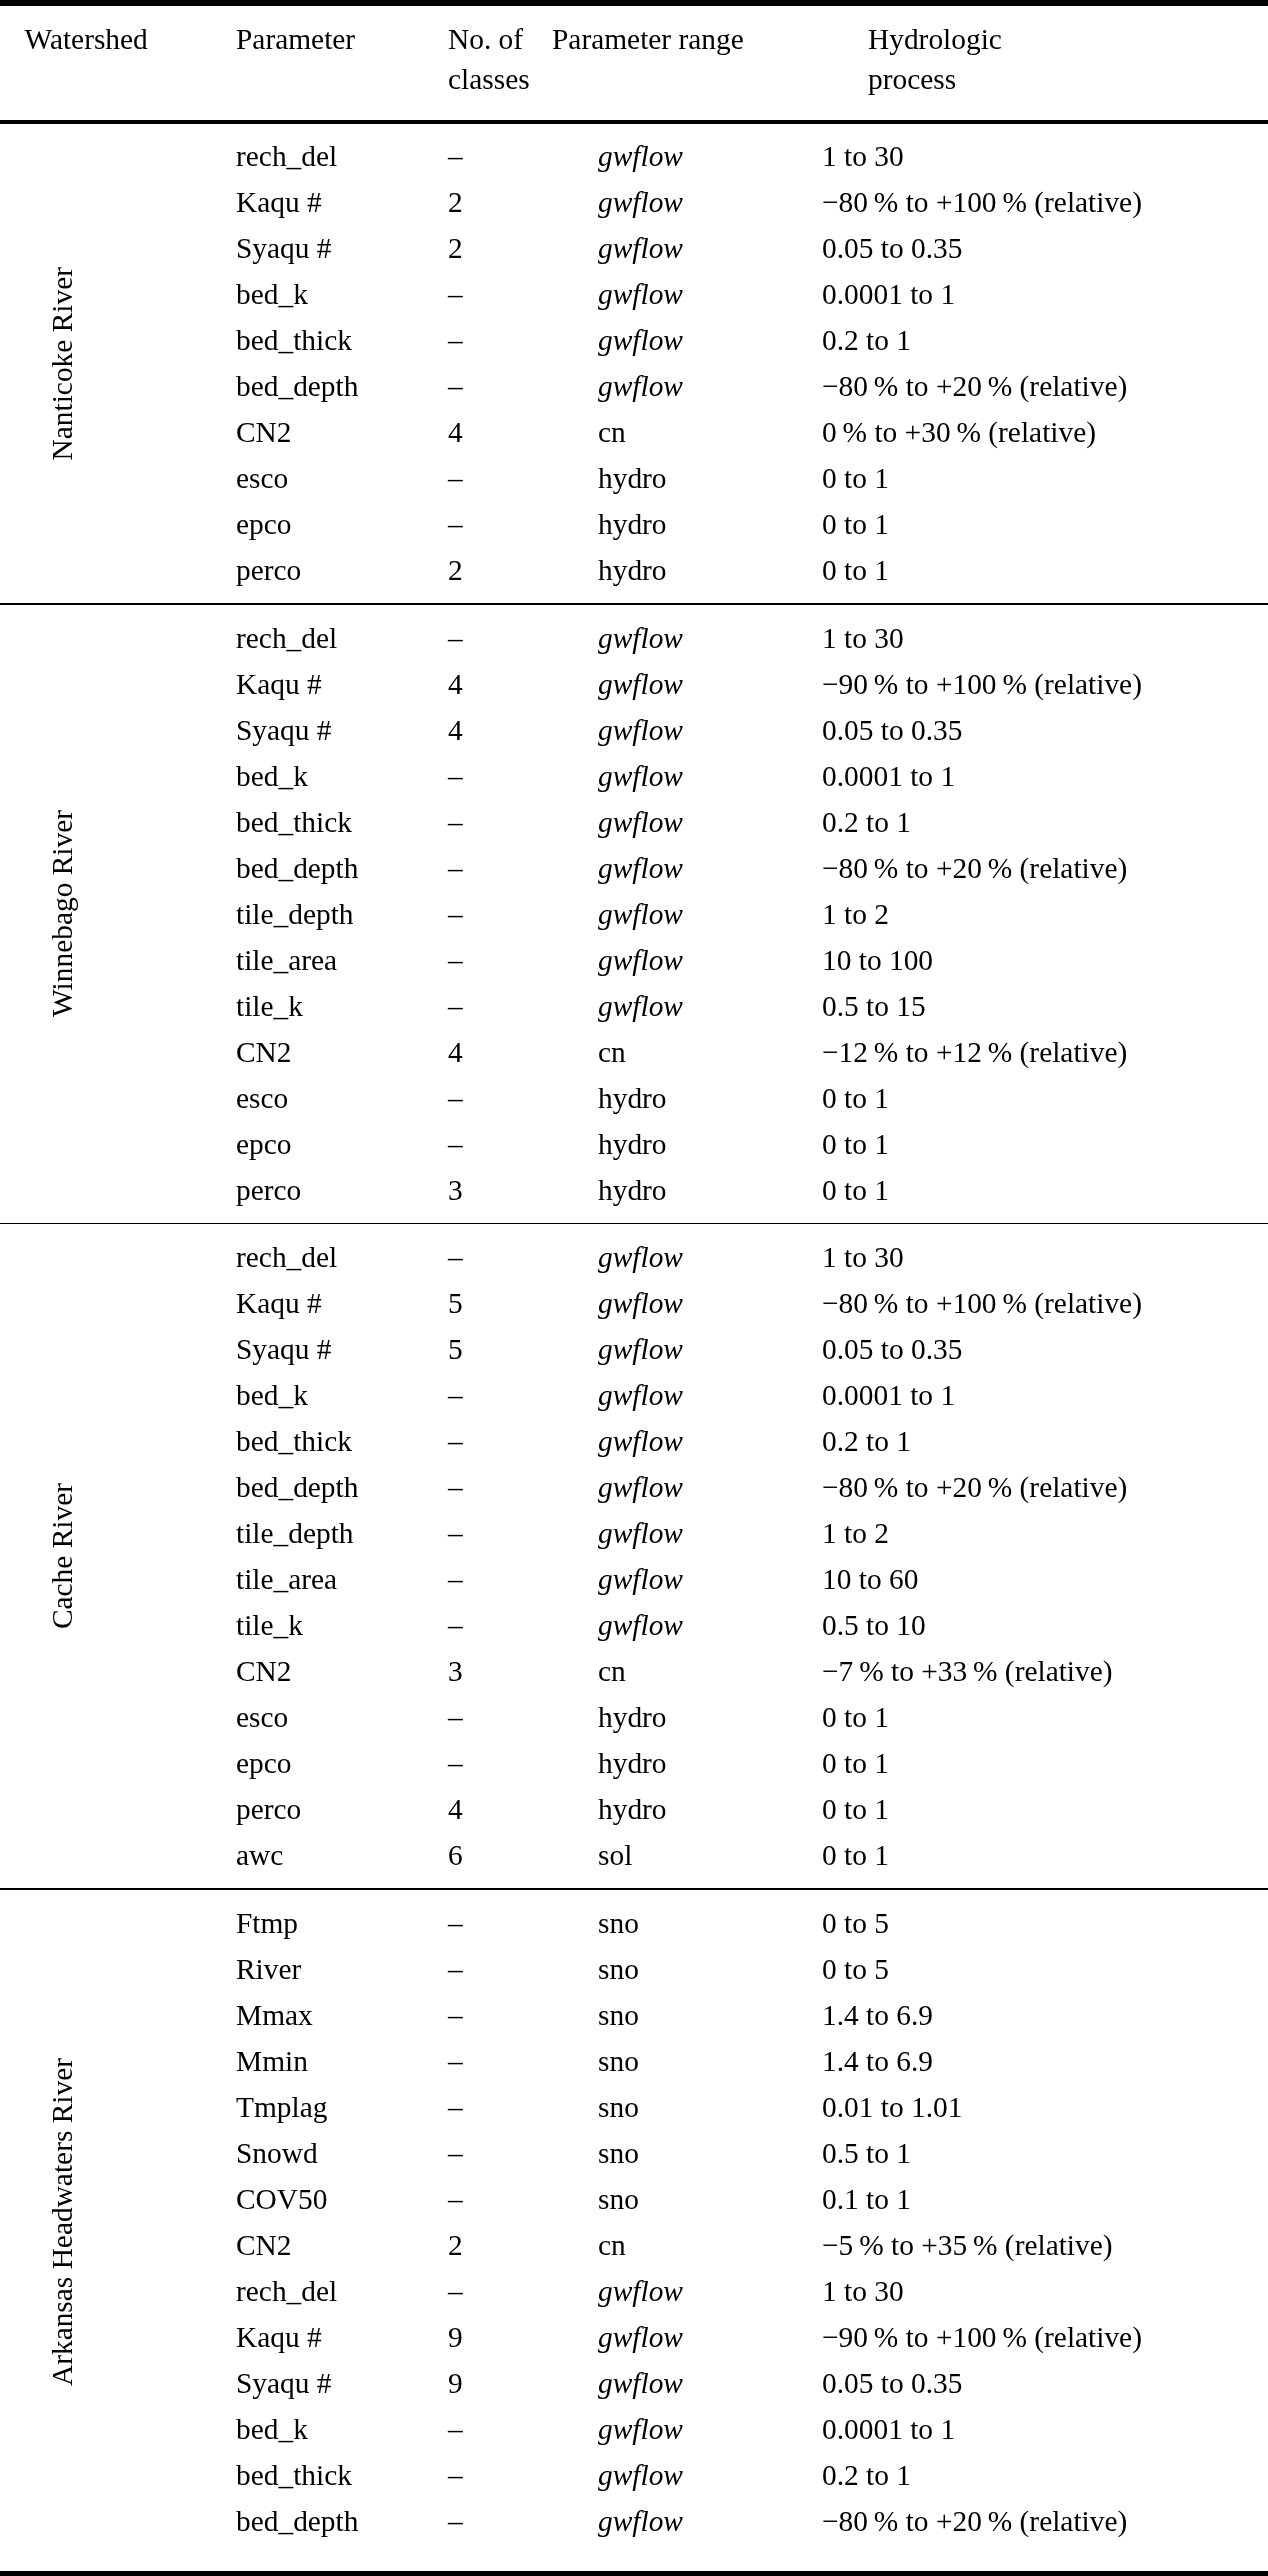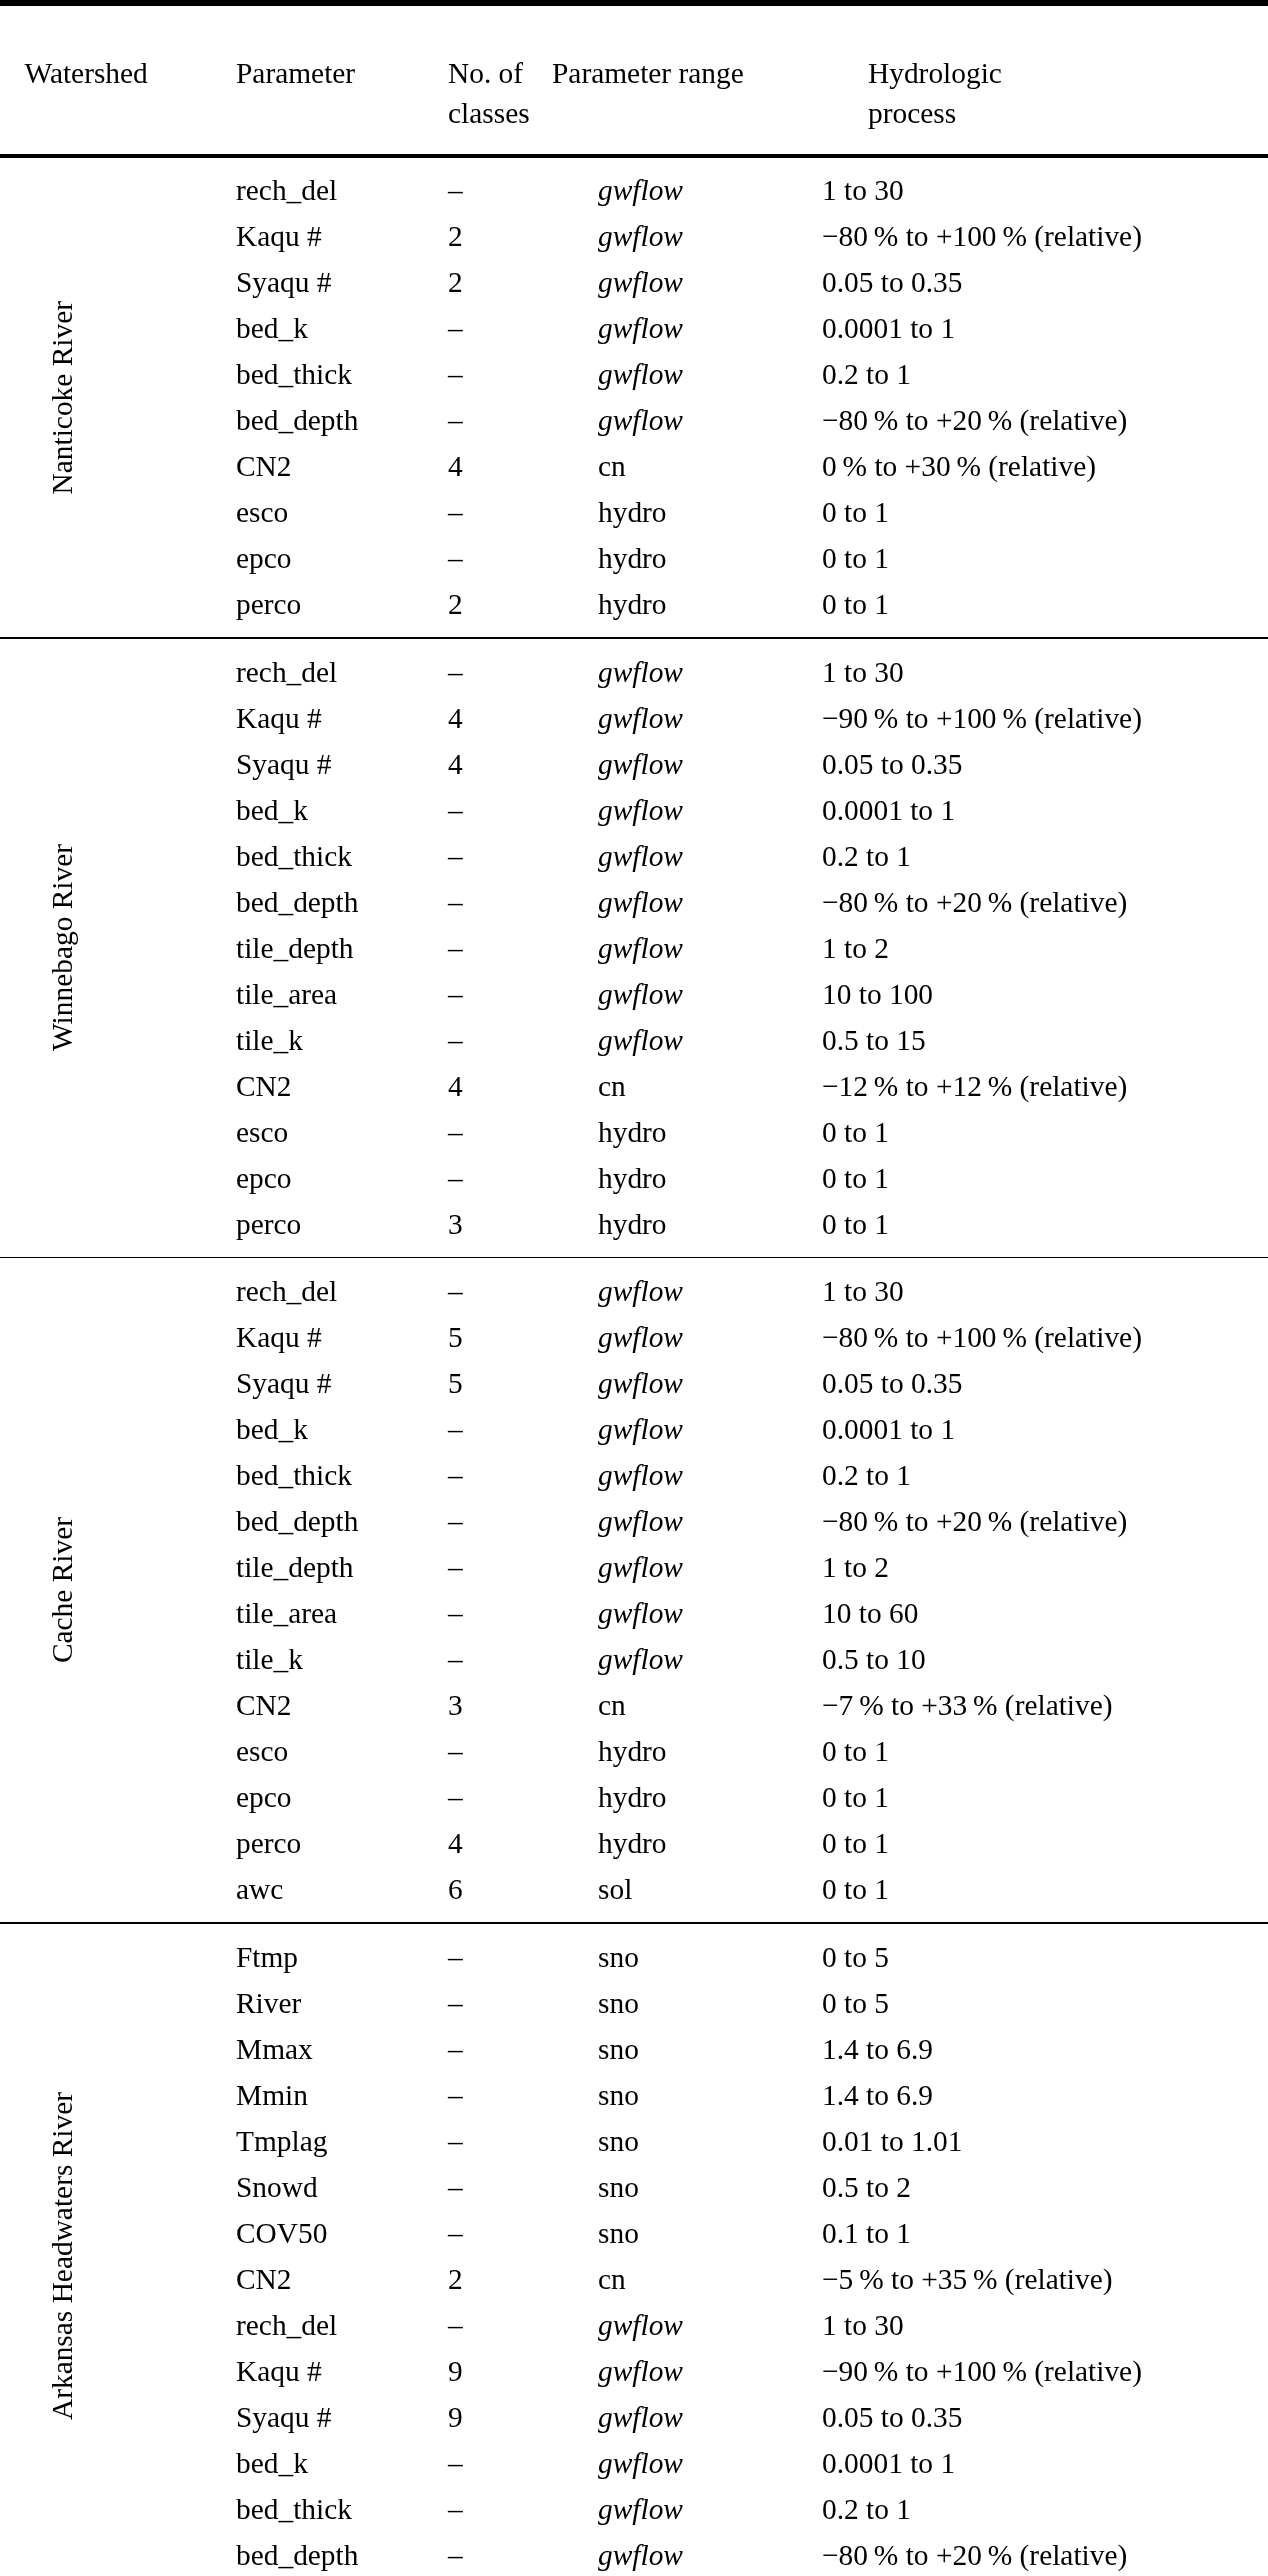--- a/index.html
+++ b/index.html
@@ -16,21 +16,20 @@
   .rule-top{height:5.5px;}
   .rule-mid{height:3.7px;}
   .rule-thin{height:1.8px;}
   .rule-bottom{height:5.5px;margin-top:auto;}
   .header-row{
     display:grid;
     grid-template-columns:236px 212px 104px 270px 1fr;
     padding:13.5px 0 21px 0;
     line-height:40px;
     align-items:start;
-    margin-top:34px;
   }
   .c-ws{padding-left:24.5px;}
   .c-classes{text-align:left;}
   .c-process{padding-left:46px;}
   .hline{display:block;}
   .group{position:relative;padding:9.8px 0;flex:0 0 auto;}
   .group-label{
     position:absolute;left:31px;top:0;bottom:0;width:61px;
     display:flex;align-items:center;justify-content:center;
   }
@@ -390,21 +389,21 @@
     <div class="cell c-param">Tmplag</div>
     <div class="cell c-classes">–</div>
     <div class="cell c-process">sno</div>
     <div class="cell c-range">0.01 to 1.01</div>
   </div>
           <div class="row">
     <div class="cell c-ws"></div>
     <div class="cell c-param">Snowd</div>
     <div class="cell c-classes">–</div>
     <div class="cell c-process">sno</div>
-    <div class="cell c-range">0.5 to 2</div>
+    <div class="cell c-range">0.5 to 1</div>
   </div>
           <div class="row">
     <div class="cell c-ws"></div>
     <div class="cell c-param">COV50</div>
     <div class="cell c-classes">–</div>
     <div class="cell c-process">sno</div>
     <div class="cell c-range">0.1 to 1</div>
   </div>
           <div class="row">
     <div class="cell c-ws"></div>

